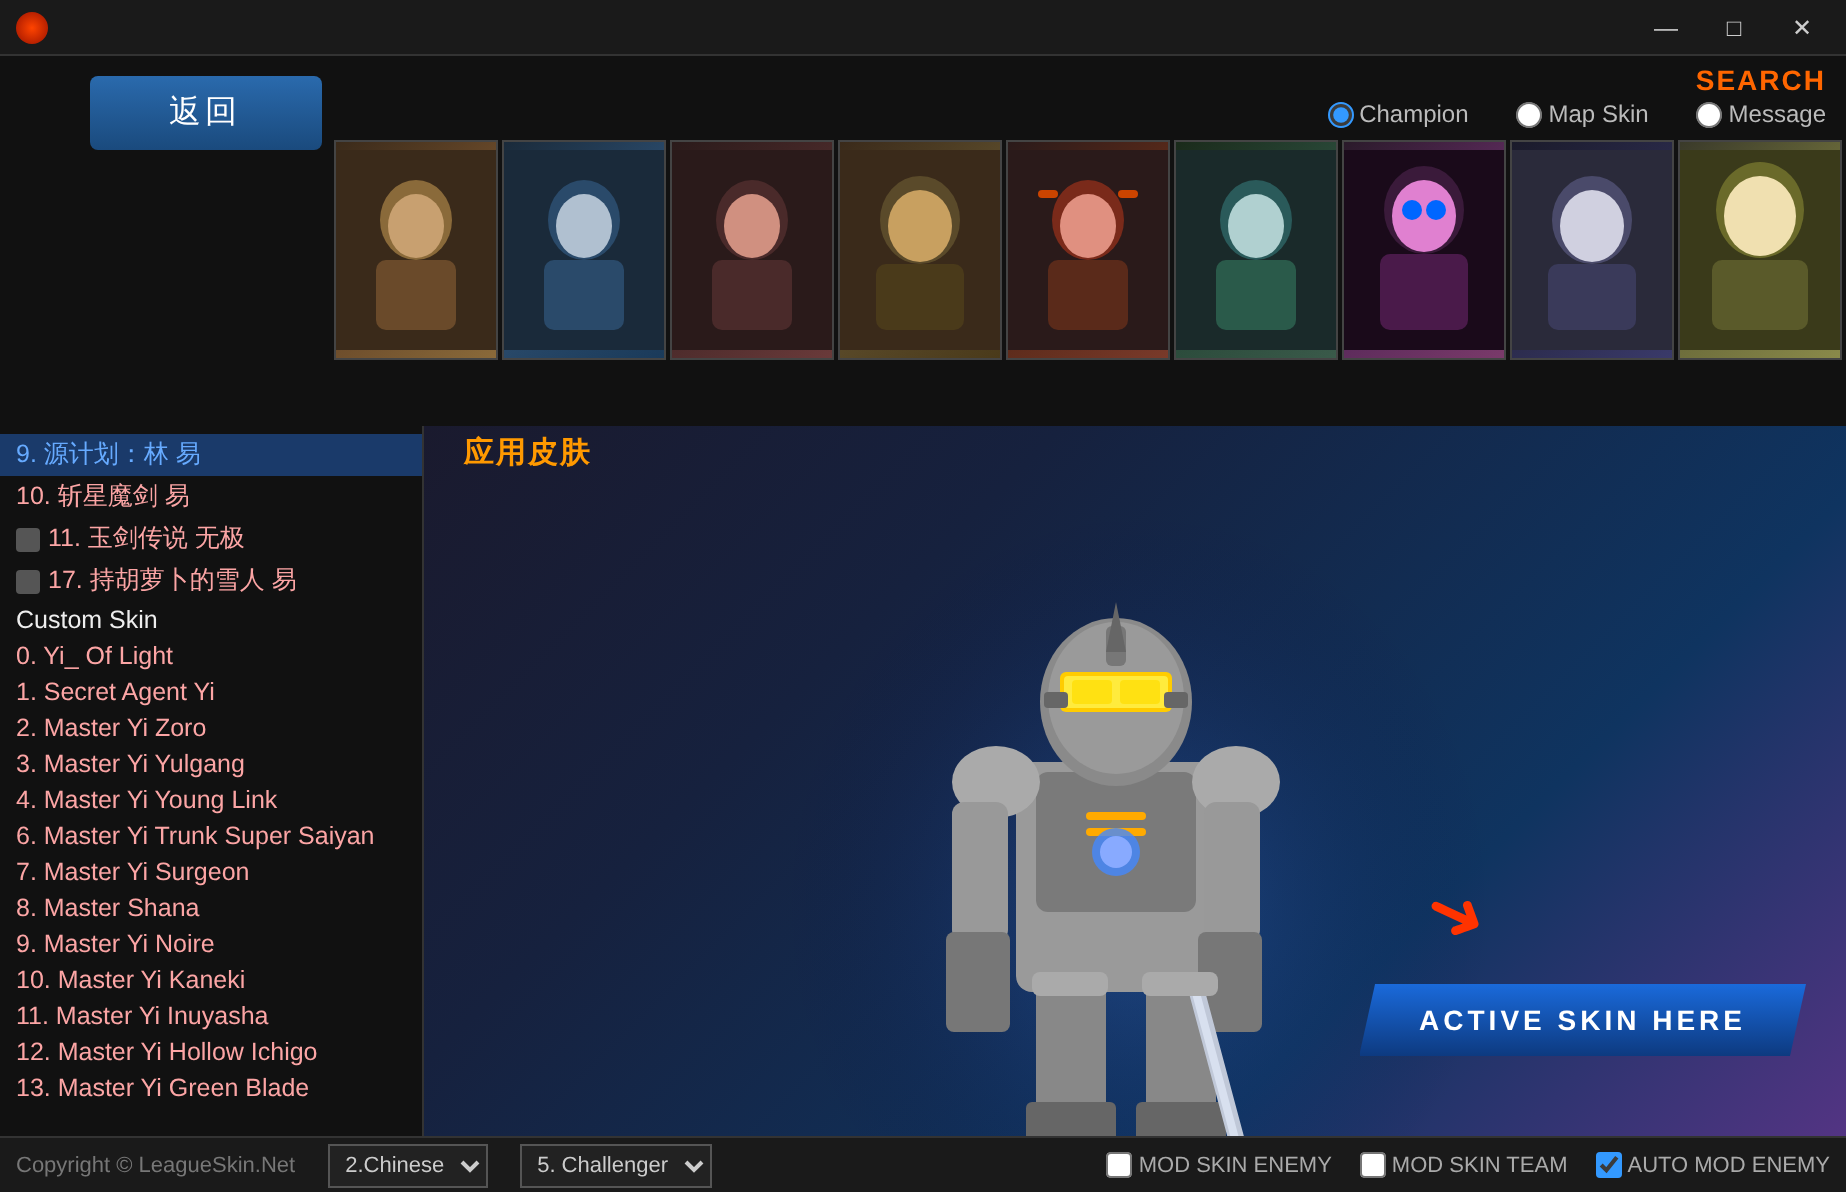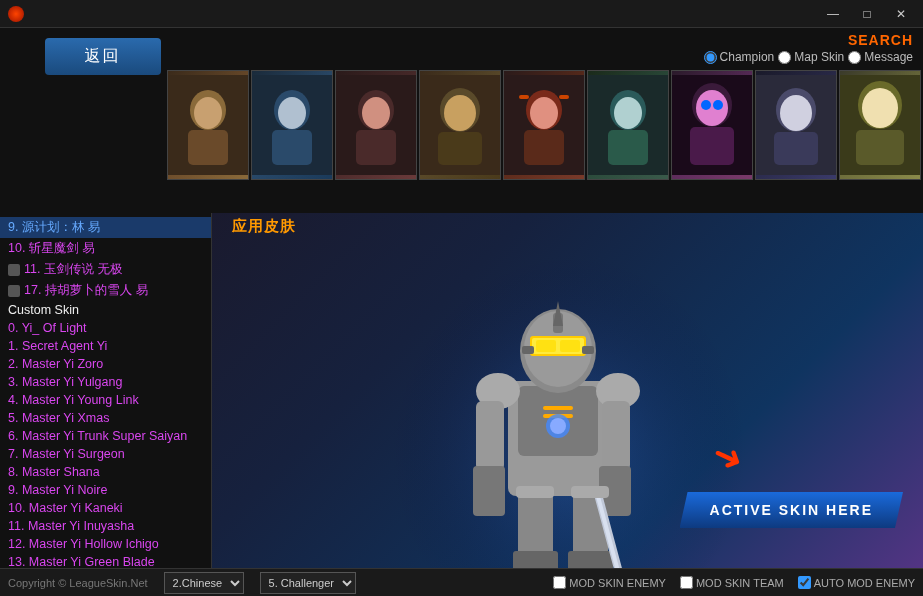--- a/index.html
+++ b/index.html
@@ -96,21 +96,21 @@
     .search-label {
       color: #ff6600;
       font-size: 14px;
       font-weight: bold;
       letter-spacing: 1px;
       margin-bottom: 2px;
     }
 
     .search-options {
       display: flex;
-      gap: 4px;
+      gap: 24px;
       align-items: flex-end;
       font-size: 12px;
       color: #bbb;
     }
 
     .search-options label {
       display: flex;
       align-items: center;
       gap: 3px;
       cursor: pointer;
@@ -175,21 +175,21 @@
       background: #555;
     }
 
     .list-item {
       padding: 2px 8px;
       cursor: pointer;
       white-space: nowrap;
       overflow: hidden;
       text-overflow: ellipsis;
       font-size: 12.5px;
-      color: #d946ef;
+      color: #fca5a5;
       display: flex;
       align-items: center;
       gap: 4px;
     }
     .list-item.selected { background: #1a3a6a; color: #66aaff; }
     .list-item.category { color: #eee; font-size: 12.5px; padding-left: 8px; }
 
     .list-item .mod-badge {
       display: inline-block;
       width: 12px;
@@ -481,23 +481,20 @@
         <div class="list-item">
             <span>2. Master Yi Zoro</span>
           </div>
         <div class="list-item">
             <span>3. Master Yi Yulgang</span>
           </div>
         <div class="list-item">
             <span>4. Master Yi Young Link</span>
           </div>
         <div class="list-item">
-            <span>5. Master Yi Xmas</span>
-          </div>
-        <div class="list-item">
             <span>6. Master Yi Trunk Super Saiyan</span>
           </div>
         <div class="list-item">
             <span>7. Master Yi Surgeon</span>
           </div>
         <div class="list-item">
             <span>8. Master Shana</span>
           </div>
         <div class="list-item">
             <span>9. Master Yi Noire</span>

